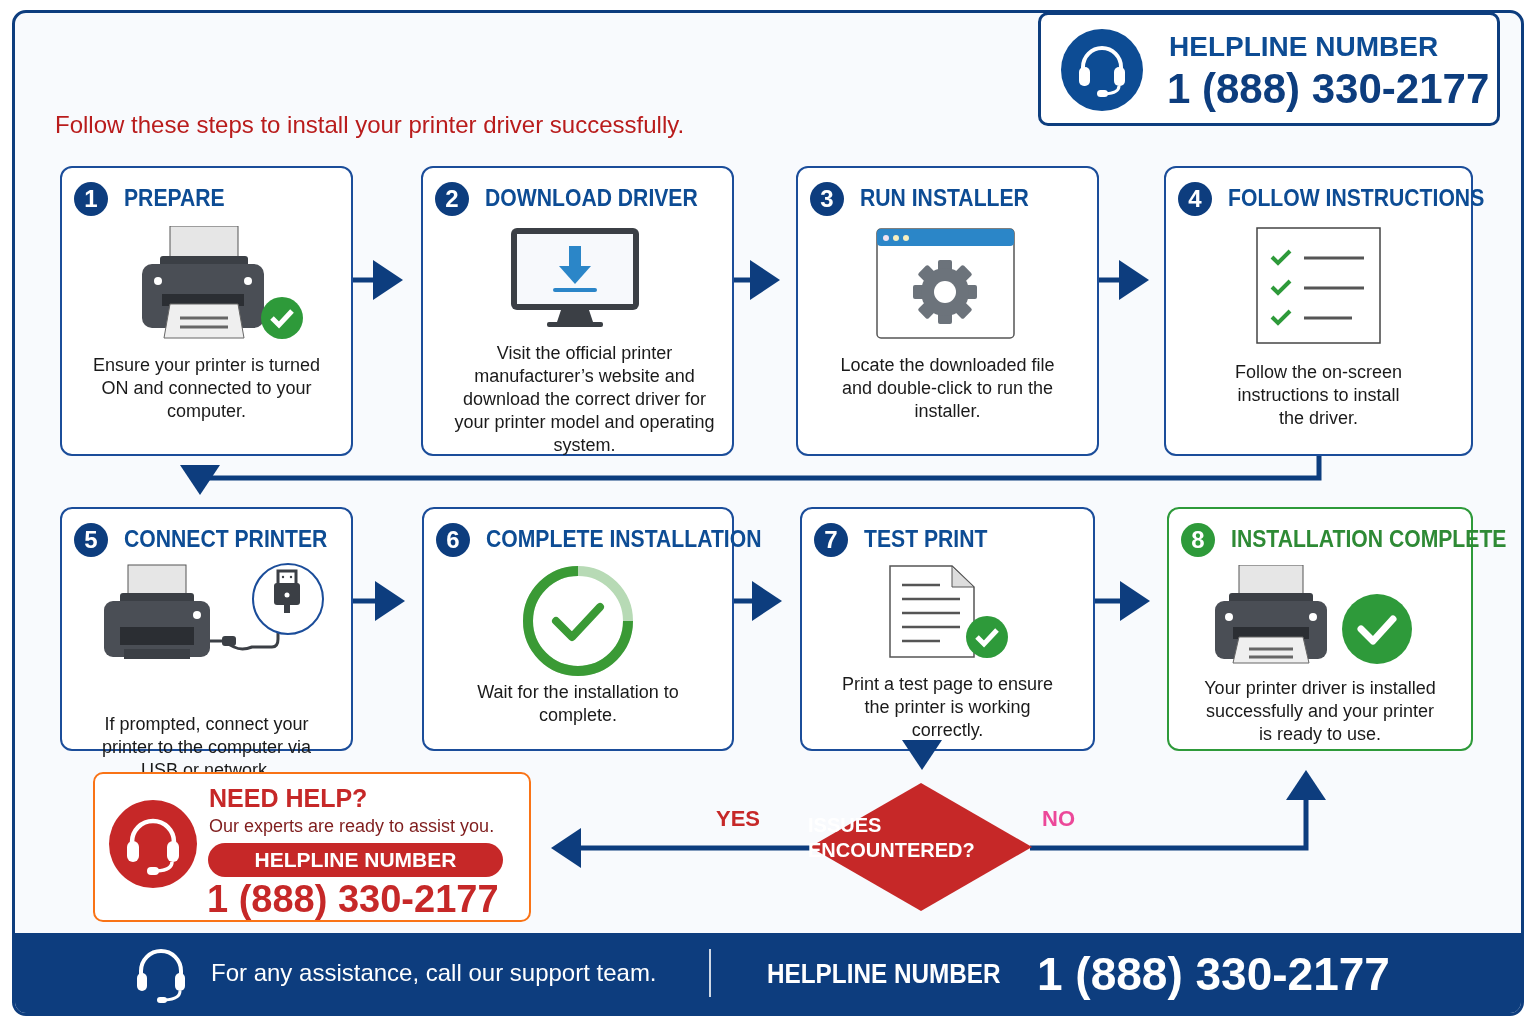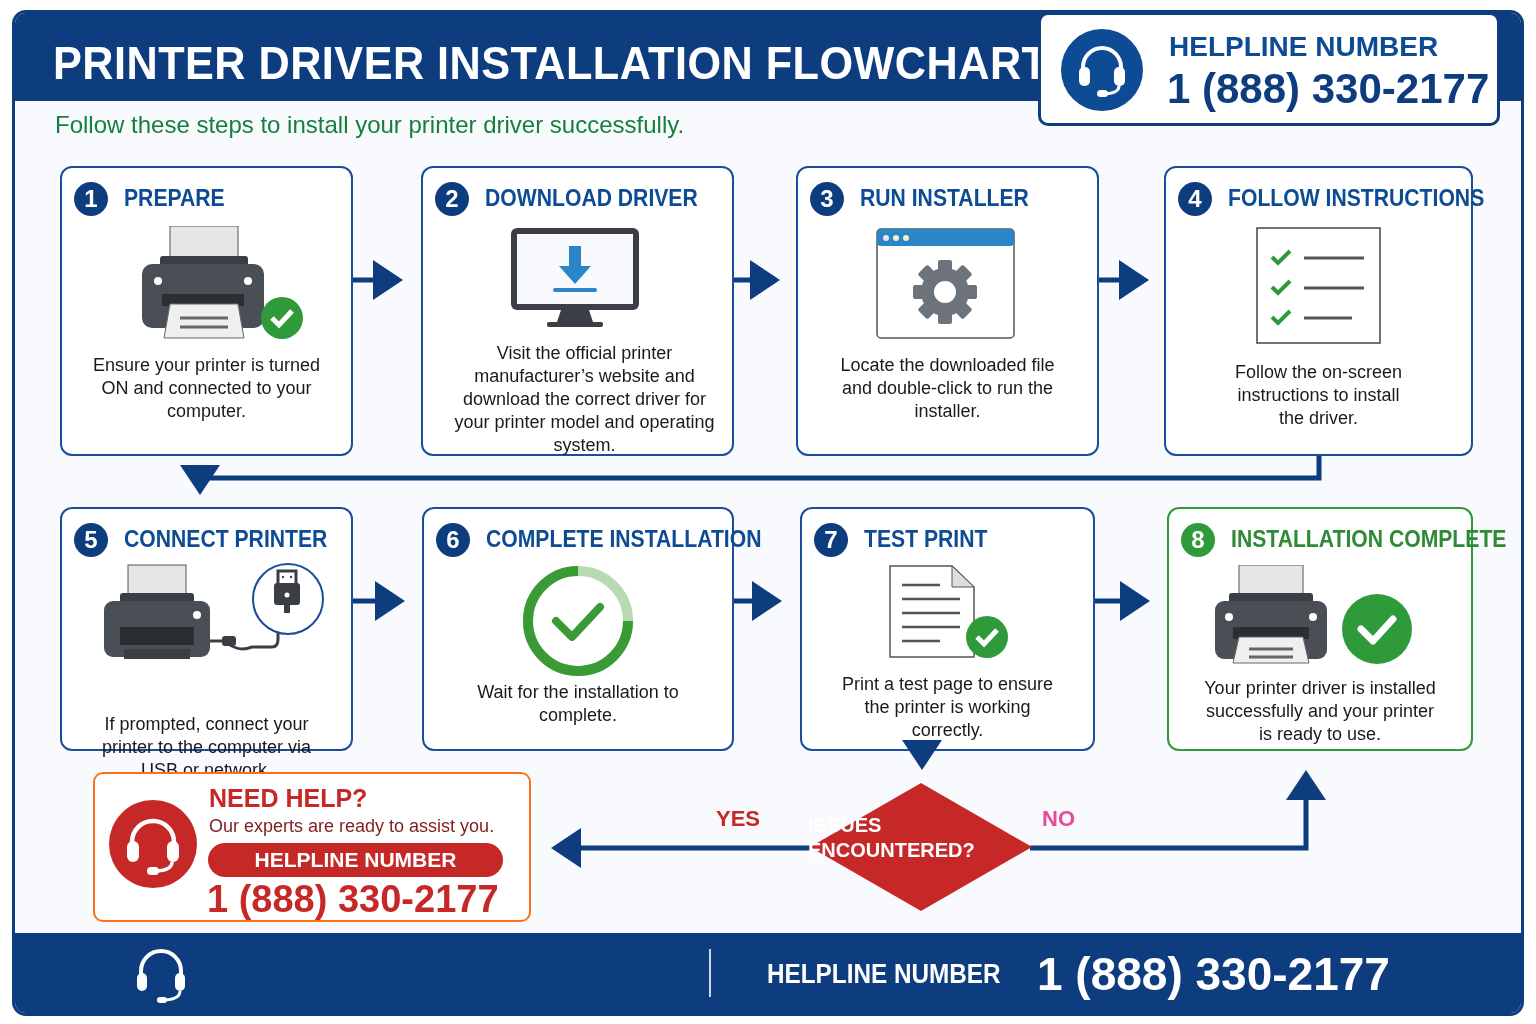--- a/index.html
+++ b/index.html
@@ -12,21 +12,21 @@
   }
   .header-band {
     position: absolute; left: 0; top: 0; width: 100%; height: 88px; background: #0d3d7e;
   }
   .title {
     position: absolute; left: 38px; top: 22px; color: #ffffff;
     font-family: "Liberation Sans", sans-serif; font-weight: 700; font-size: 47px;
     letter-spacing: 0.5px; transform: scaleX(0.92); transform-origin: left center; white-space: nowrap;
   }
   .subtitle {
-    position: absolute; left: 40px; top: 98px; color: #15803d; font-size: 24px; white-space: nowrap;
+    position: absolute; left: 40px; top: 98px; color: #b91c1c; font-size: 24px; white-space: nowrap;
   }
 
   .help-top {
     position: absolute; left: 1038px; top: 12px; width: 462px; height: 114px;
     background: #fff; border: 3px solid #0d3d7e; border-radius: 10px;
   }
   .help-top .icon-circle {
     position: absolute; left: 20px; top: 14px; width: 82px; height: 82px; border-radius: 50%;
     background: #0d4c94;
   }
@@ -98,33 +98,31 @@
     transform: scaleX(0.9); transform-origin: left center;
   }
   .footer .num {
     position: absolute; left: 1022px; top: 14px; color: #fff; font-weight: 700; font-size: 46px; white-space: nowrap;
   }
 </style>
 </head>
 <body>
 
 <div class="frame">
-  <div class="header-band">
-    <div class="title">PRINTER DRIVER INSTALLATION FLOWCHART</div>
-  </div>
   <div class="subtitle">Follow these steps to install your printer driver successfully.</div>
 
   <div class="footer">
     <svg style="position:absolute;left:116px;top:10px" width="60" height="62" viewBox="0 0 60 62">
       <path d="M10 34 V28 A20 20 0 0 1 50 28 V34" fill="none" stroke="#fff" stroke-width="4"></path>
       <rect x="6" y="30" width="10" height="18" rx="5" fill="#fff"></rect>
       <rect x="44" y="30" width="10" height="18" rx="5" fill="#fff"></rect>
       <path d="M49 48 Q49 56 34 57" fill="none" stroke="#fff" stroke-width="3"></path>
       <rect x="26" y="54" width="10" height="6" rx="3" fill="#fff"></rect>
     </svg>
+    <div class="msg">For any assistance, call our support team.</div>
     <div class="divider"></div>
     <div class="lbl">HELPLINE NUMBER</div>
     <div class="num">1 (888) 330-2177</div>
   </div>
 </div>
 
 <div class="help-top">
   <div class="icon-circle">
     <svg width="82" height="82" viewBox="0 0 82 82">
       <path d="M22 44 V38 A19 19 0 0 1 60 38 V44" fill="none" stroke="#fff" stroke-width="4"></path>

